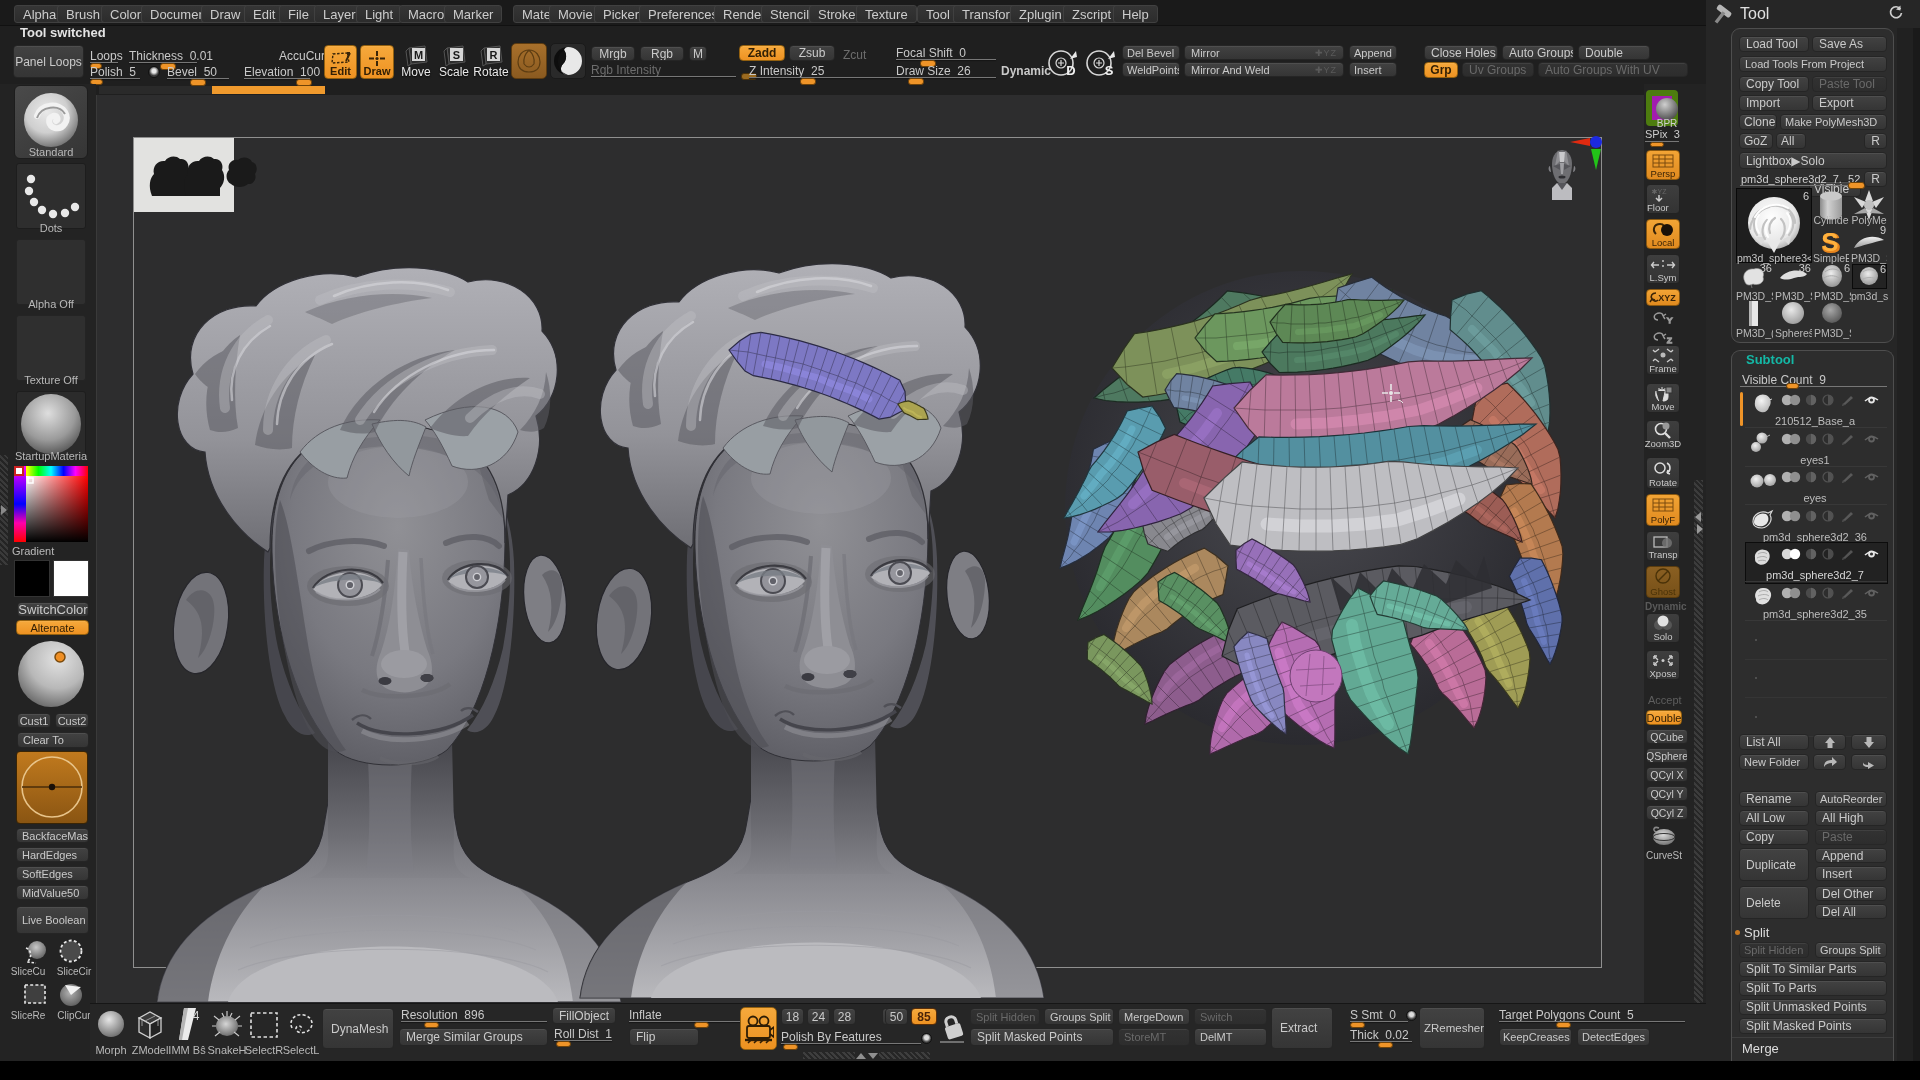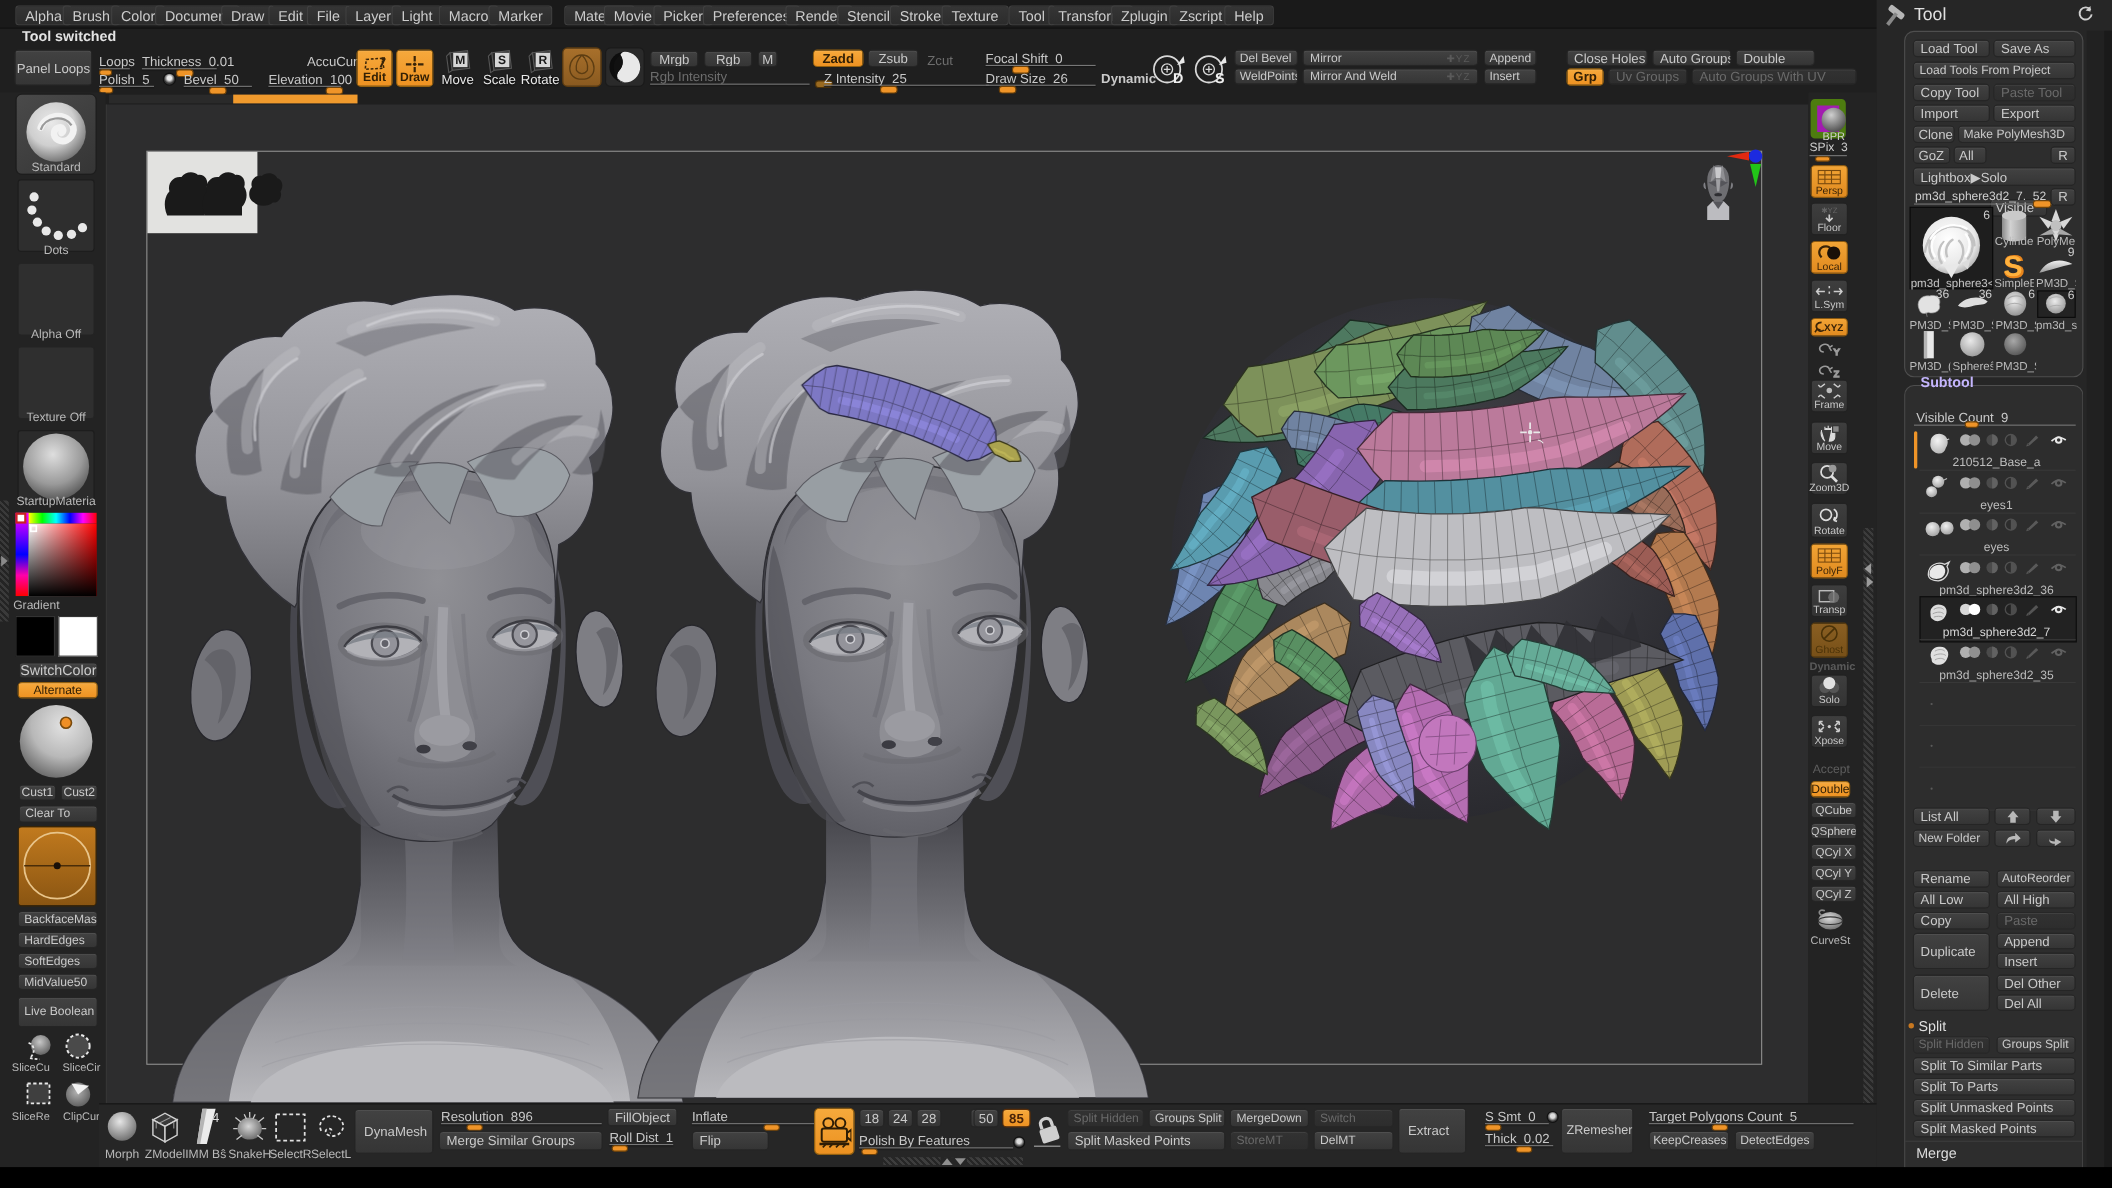--- a/index.html
+++ b/index.html
@@ -618,21 +618,21 @@
 <div class="knob" style="left:1650px;top:142px;width:14px;height:5px;"></div>
 <div class="abs" style="left:1646px;top:150px;width:34px;height:30px;background:linear-gradient(#f2a435,#e08a1f);border:1px solid #8a5810;border-radius:4px;display:flex;flex-direction:column;align-items:center;justify-content:flex-end;position:absolute;">
     <svg width="24" height="16" viewBox="0 0 24 16" style="position:absolute;top:2px;">
       <g stroke="#7a4a0e" stroke-width="1" fill="none">
         <rect x="2" y="2" width="20" height="12"></rect>
         <path d="M2 6 H22 M2 10 H22 M8 2 V14 M14 2 V14"></path>
       </g>
     </svg>
     <span style="font-size:9.5px;color:#3a2408;line-height:11px;">Persp</span>
   </div>
-<div class="abs" style="left:1646px;top:184px;width:34px;height:30px;background:linear-gradient(#3e3e3e,#333);border:1px solid #222;border-radius:4px;display:flex;flex-direction:column;align-items:center;justify-content:flex-end;">
+<div class="abs" style="left:1646px;top:184px;width:34px;height:30px;background:linear-gradient(#3e3e3e,#333);border:1px solid #222;border-radius:4px;display:flex;flex-direction:column;justify-content:flex-end;">
     <svg width="24" height="16" viewBox="0 0 24 16" style="position:absolute;top:2px;">
       <text x="12" y="7" font-size="7" fill="#666" text-anchor="middle">✱YZ</text>
       <path d="M12 8 V13 M9 11 L12 14 L15 11" stroke="#ccc" stroke-width="1.5" fill="none"></path>
     </svg>
     <span style="font-size:9.5px;color:#c9c9c9;line-height:11px;">Floor</span>
   </div>
 <div class="abs" style="left:1646px;top:219px;width:34px;height:30px;background:linear-gradient(#f2a435,#e08a1f);border:1px solid #8a5810;border-radius:4px;display:flex;flex-direction:column;align-items:center;justify-content:flex-end;">
     <svg width="26" height="17" viewBox="0 0 26 17" style="position:absolute;top:1px;">
       <path d="M6 13 C2 9 4 3 10 3 C14 3 15 6 13 8" fill="none" stroke="#3a2408" stroke-width="2"></path>
       <circle cx="17" cy="9" r="6" fill="#1a1008"></circle>
@@ -915,21 +915,21 @@
       <defs>
         <radialGradient id="sp2" cx="42%" cy="35%" r="70%">
           <stop offset="0%" stop-color="#a8a8a8"></stop>
           <stop offset="100%" stop-color="#555"></stop>
         </radialGradient>
       </defs>
       <circle cx="17" cy="12" r="10" fill="url(#sp2)"></circle>
     </svg></div>
 <div class="thumblbl" style="left:1814px;top:327px;width:37px;font-size:10.5px;">PM3D_Ŝ</div>
 <div class="abs" style="left:1731px;top:350px;width:163px;height:712px;background:#2d2d2d;border:1px solid #4e4e4e;border-radius:9px 9px 0 0;border-bottom:none;"></div>
-<div class="lbl" style="left:1746px;top:340px;font-size:13px;color:#c4b5fd;font-weight:bold;">Subtool</div>
+<div class="lbl" style="left:1746px;top:352px;font-size:13px;color:#14b8a6;font-weight:bold;">Subtool</div>
 <div class="lbl" style="left:1742px;top:373px;font-size:12px;">Visible Count&nbsp; 9</div>
 <div class="abs" style="left:1740px;top:386px;width:147px;height:1px;background:#777;"></div>
 <div class="knob" style="left:1786px;top:383px;width:13px;height:6px;"></div>
 <div class="abs" style="left:1745px;top:427px;width:142px;height:1px;background:#383838;"></div>
 <div class="abs" style="left:1749px;top:392px;width:28px;height:24px;"><svg width="28" height="24" viewBox="0 0 28 24">
       <defs>
         <radialGradient id="sta" cx="42%" cy="35%" r="75%">
           <stop offset="0%" stop-color="#f4f4f4"></stop>
           <stop offset="100%" stop-color="#b0b0b0"></stop>
         </radialGradient>

